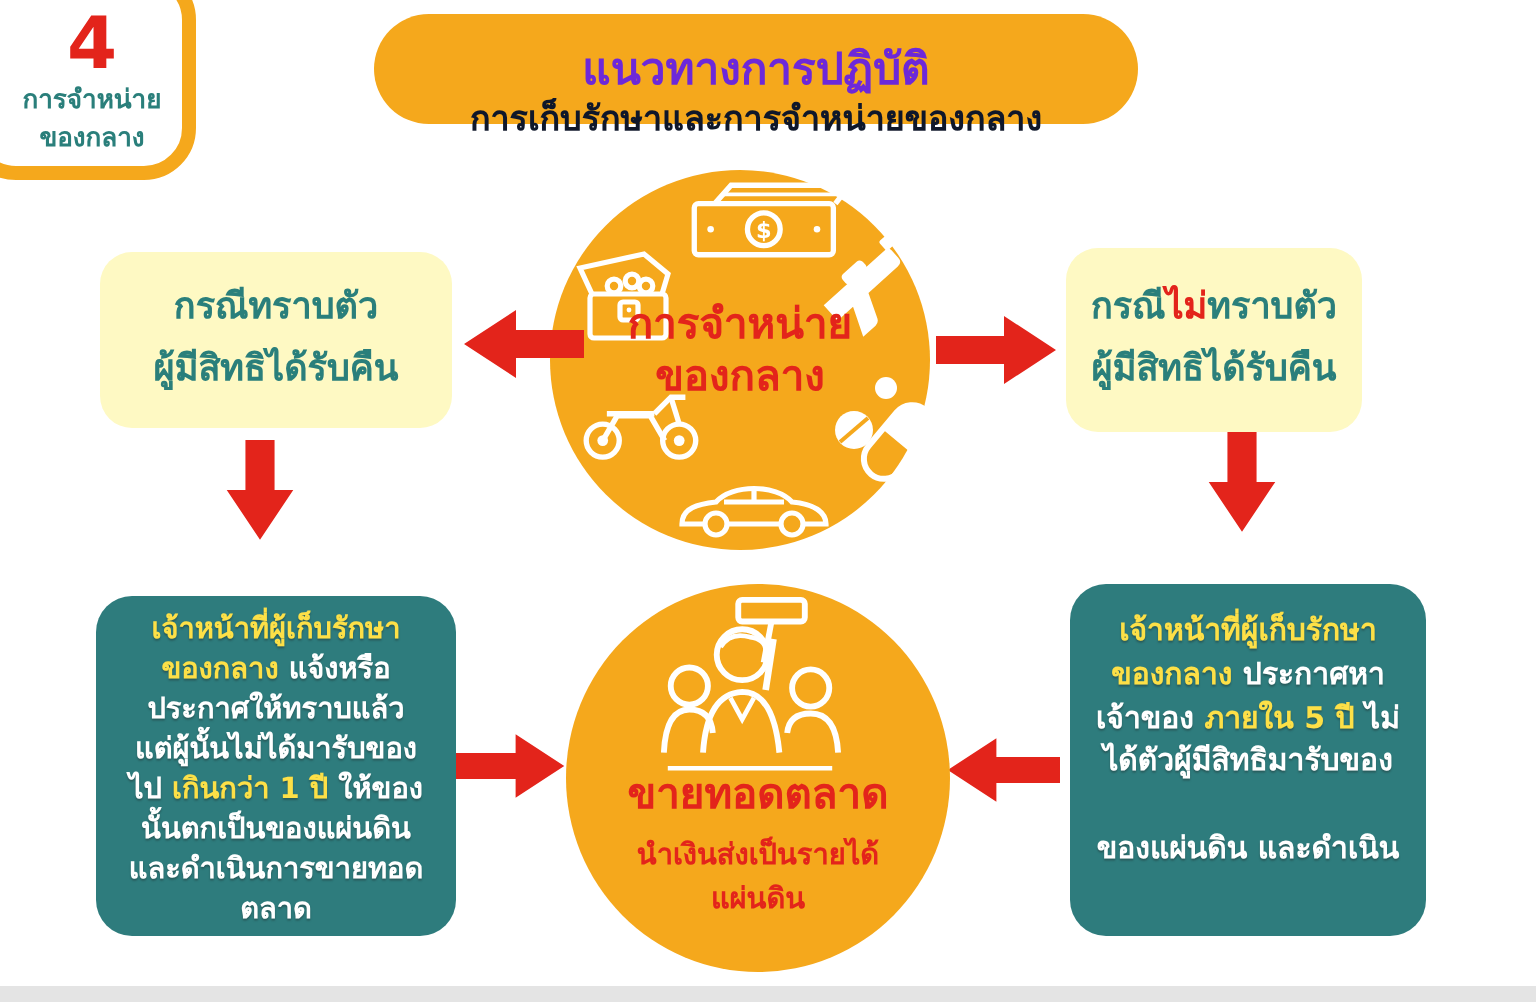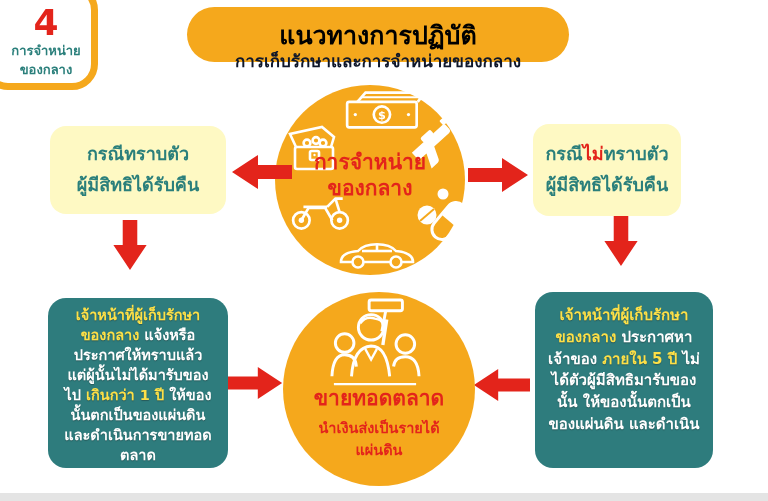--- a/index.html
+++ b/index.html
@@ -19,21 +19,21 @@
   }
   .badge-num { color:#E3241B; font-size:36px; line-height:1; }
   .badge-line { color:#2A7F7B; font-size:13px; line-height:1.5; }
 
   
   .header {
     position:absolute; left:187px; top:7px; width:382px; height:55px;
     background:#F5A81C; border-radius:28px; text-align:center;
     display:flex; flex-direction:column; justify-content:center;
   }
-  .header-title   { color:#000000; font-size:25px; line-height:1.2;margin-top:24px; }
+  .header-title   { color:#6d28d9; font-size:22px; line-height:1.2;margin-top:24px; }
   .header-subtitle{ color:#0f172a; font-size:17px; line-height:1.2; }
 
   
   .case-box {
     position:absolute; background:#fef9c3; border-radius:16px;
     color:#2A7F7B; font-size:18px; text-align:center;
     display:flex; flex-direction:column; justify-content:center; line-height:1.7;
   }
   .case-box.left  { left:50px;  top:126px; width:176px; height:88px; }
   .case-box.right { left:533px; top:124px; width:148px; height:92px; }
@@ -205,21 +205,21 @@
     <svg viewBox="0 0 62 40">
         <polygon class="arrow-fill" points="62,13 28,13 28,3 2,20 28,37 28,27 62,27"></polygon>
       </svg>
   </span>
 
   <div class="detail-box left">
     <div><span class="seg-hl">เจ้าหน้าที่ผู้เก็บรักษา</span><br><span class="seg-hl">ของกลาง</span><span> แจ้งหรือ</span><br><span>ประกาศให้ทราบแล้ว</span><br><span>แต่ผู้นั้นไม่ได้มารับของ</span><br><span>ไป </span><span class="seg-hl">เกินกว่า 1 ปี</span><span> ให้ของ</span><br><span>นั้นตกเป็นของแผ่นดิน</span><br><span>และดำเนินการขายทอด</span><br><span>ตลาด</span></div>
   </div>
 
   <div class="detail-box right">
-    <div><span class="seg-hl">เจ้าหน้าที่ผู้เก็บรักษา</span><br><span class="seg-hl">ของกลาง</span><span> ประกาศหา</span><br><span>เจ้าของ </span><span class="seg-hl">ภายใน 5 ปี</span><span> ไม่</span><br><span>ได้ตัวผู้มีสิทธิมารับของ</span><br><span>นั้น ให้ของนั้นตกเป็น</span><br><span>ของแผ่นดิน และดำเนิน</span><br></div>
+    <div><span class="seg-hl">เจ้าหน้าที่ผู้เก็บรักษา</span><br><span class="seg-hl">ของกลาง</span><span> ประกาศหา</span><br><span>เจ้าของ </span><span class="seg-hl">ภายใน 5 ปี</span><span> ไม่</span><br><span>ได้ตัวผู้มีสิทธิมารับของ</span><br><br><span>ของแผ่นดิน และดำเนิน</span><br></div>
   </div>
 
   <div class="circle bottom">
     <span class="icon" style="left:40px; top:6px; width:104px; height:92px;">
       <svg viewBox="0 0 100 94" width="104" height="92" fill="none" stroke="#fff" stroke-width="3">
         <rect x="44" y="2" width="34" height="11" rx="2"></rect>
         <path d="M61 13 L57 34"></path>
         <circle cx="46" cy="30" r="13"></circle>
         <path d="M35 26 Q40 18 50 21 Q58 22 58 28" stroke-width="2.4"></path>
         <circle cx="19" cy="46" r="9.5"></circle>

